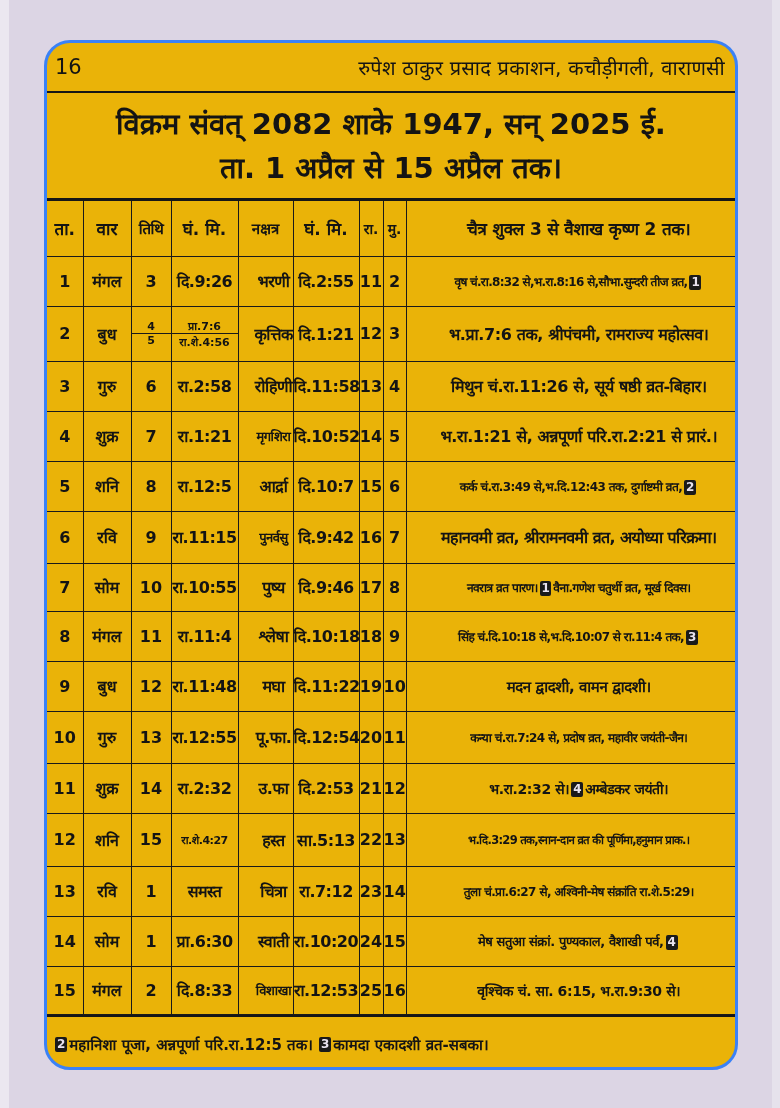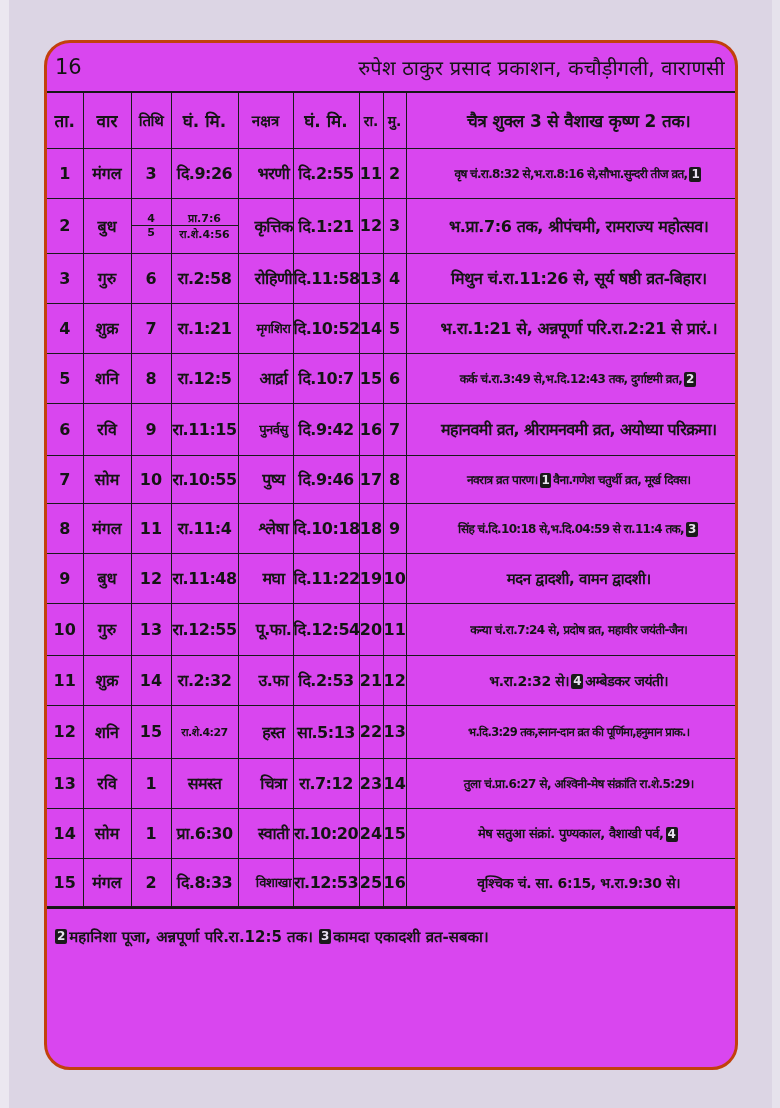--- a/index.html
+++ b/index.html
@@ -11,24 +11,24 @@
     position: relative;
     overflow: hidden;
   }
   .edge-left { position: absolute; left: 0; top: 0; width: 9px; height: 1108px; background: #ebe7f0; }
   .edge-right { position: absolute; right: 0; top: 0; width: 8px; height: 1108px; background: #e6e2ec; }
 
   .frame {
     position: absolute;
     left: 44px; top: 40px;
     width: 694px; height: 1030px;
-    border: 3px solid #c2410c;
+    border: 3px solid #3b82f6;
     border-radius: 26px;
     overflow: hidden;
-    background: #d946ef;
+    background: #eab308;
   }
 
   .pubrow {
     height: 50px;
     display: flex;
     align-items: center;
     border-bottom: 2px solid #161616;
     padding: 0 10px 0 8px;
   }
   .page-no { font-size: 21px; font-weight: normal; width: 40px; }
@@ -96,20 +96,24 @@
 
 <div class="edge-left"></div>
 <div class="edge-right"></div>
 
 <div class="frame">
   <div class="pubrow">
     <span class="page-no">16</span>
     <span class="publisher">रुपेश ठाकुर प्रसाद प्रकाशन, कचौड़ीगली, वाराणसी</span>
   </div>
 
+  <div class="titlebox">
+    <div class="title1">विक्रम संवत् 2082 शाके 1947, सन् 2025 ई.</div>
+    <div class="title2">ता. 1 अप्रैल से 15 अप्रैल तक।</div>
+  </div>
 
   <table class="cal">
     <colgroup>
       <col style="width:36px">
         <col style="width:48px">
         <col style="width:40px">
         <col style="width:67px">
       <col style="width:55px">
         <col style="width:66px">
         <col style="width:24px">
@@ -225,21 +229,21 @@
 
     <tr style="height:50px">
       <td>8</td>
       <td>मंगल</td>
       <td>11</td>
       <td class="small">रा.11:4</td>
       <td class="nak">श्लेषा</td>
       <td class="small">दि.10:18</td>
       <td>18</td>
       <td>9</td>
-      <td class="desc" style="font-size:12px;letter-spacing:-0.7px"><span>सिंह चं.दि.10:18 से,भ.दि.04:59 से रा.11:4 तक,</span><span class="badge">3</span></td>
+      <td class="desc" style="font-size:12px;letter-spacing:-0.7px"><span>सिंह चं.दि.10:18 से,भ.दि.10:07 से रा.11:4 तक,</span><span class="badge">3</span></td>
     </tr>
 
     <tr style="height:50px">
       <td>9</td>
       <td>बुध</td>
       <td>12</td>
       <td class="small">रा.11:48</td>
       <td class="nak">मघा</td>
       <td class="small">दि.11:22</td>
       <td>19</td>

